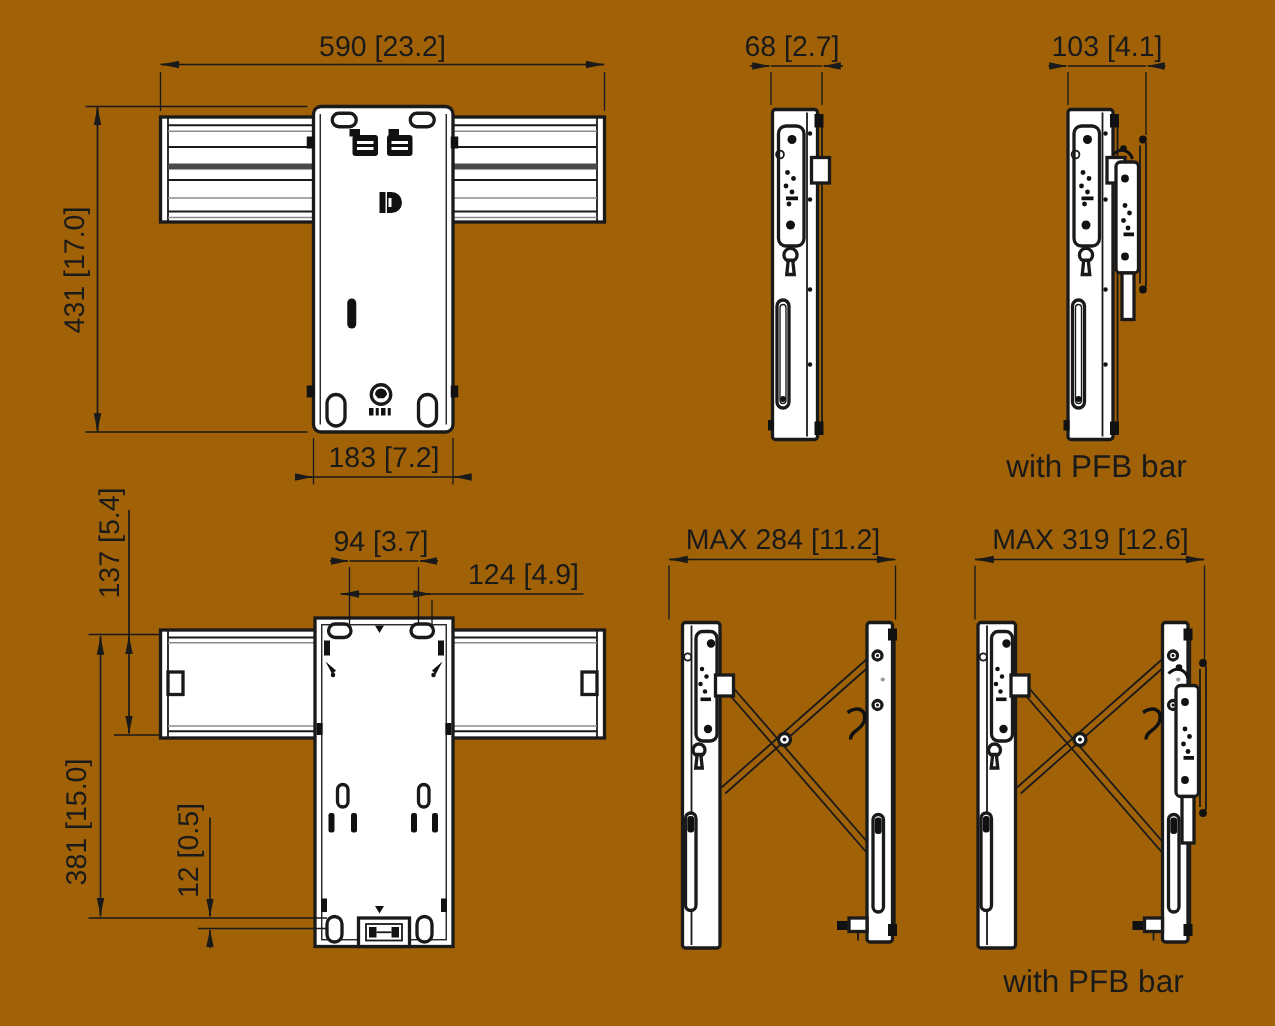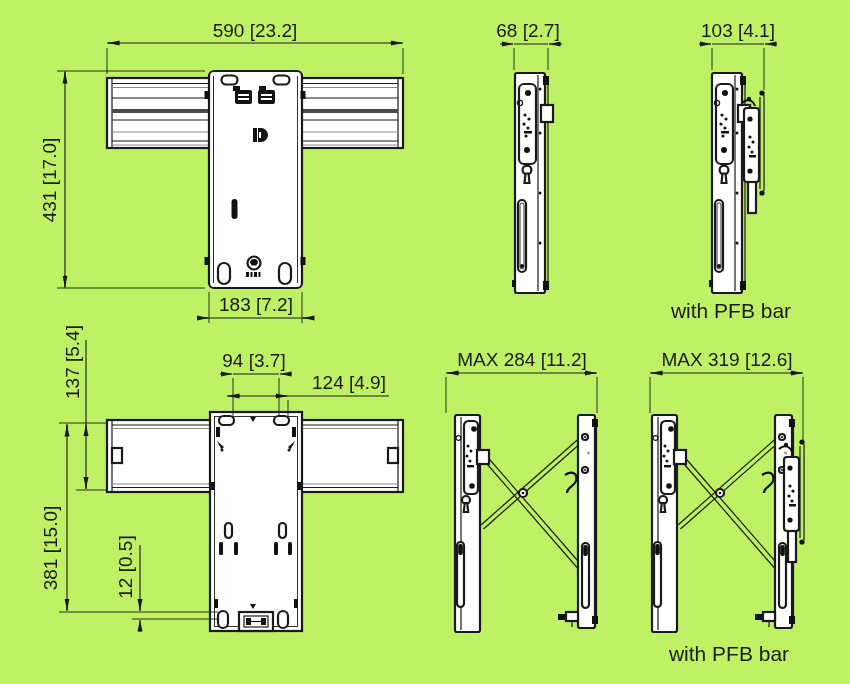--- a/index.html
+++ b/index.html
@@ -1,16 +1,16 @@
 <!DOCTYPE html>
 <html><head>
 <meta charset="utf-8">
 <style>
   html,body{margin:0;padding:0;background:#fff;}
-  .stage{position:relative;width:850px;height:684px;background:#bef264;overflow:hidden;
+  .stage{position:relative;width:850px;height:684px;background:#a16207;overflow:hidden;
          font-family:"Liberation Sans",sans-serif;}
   svg{position:absolute;left:0;top:0;}
   .ol{fill:#ffffff;stroke:#1a1a1a;stroke-width:2.2;}
   .thin{fill:none;stroke:#1a1a1a;stroke-width:1.2;}
   .gray{fill:none;stroke:#8a8a8a;stroke-width:1;}
   .dim{fill:none;stroke:#1a1a1a;stroke-width:1.1;}
   .ext{fill:none;stroke:#1a1a1a;stroke-width:0.9;}
   .blk{fill:#111;stroke:none;}
   .dtxt{font:19px "Liberation Sans",sans-serif;fill:#1a1a1a;}
   .cap{font:21px "Liberation Sans",sans-serif;fill:#1a1a1a;}

